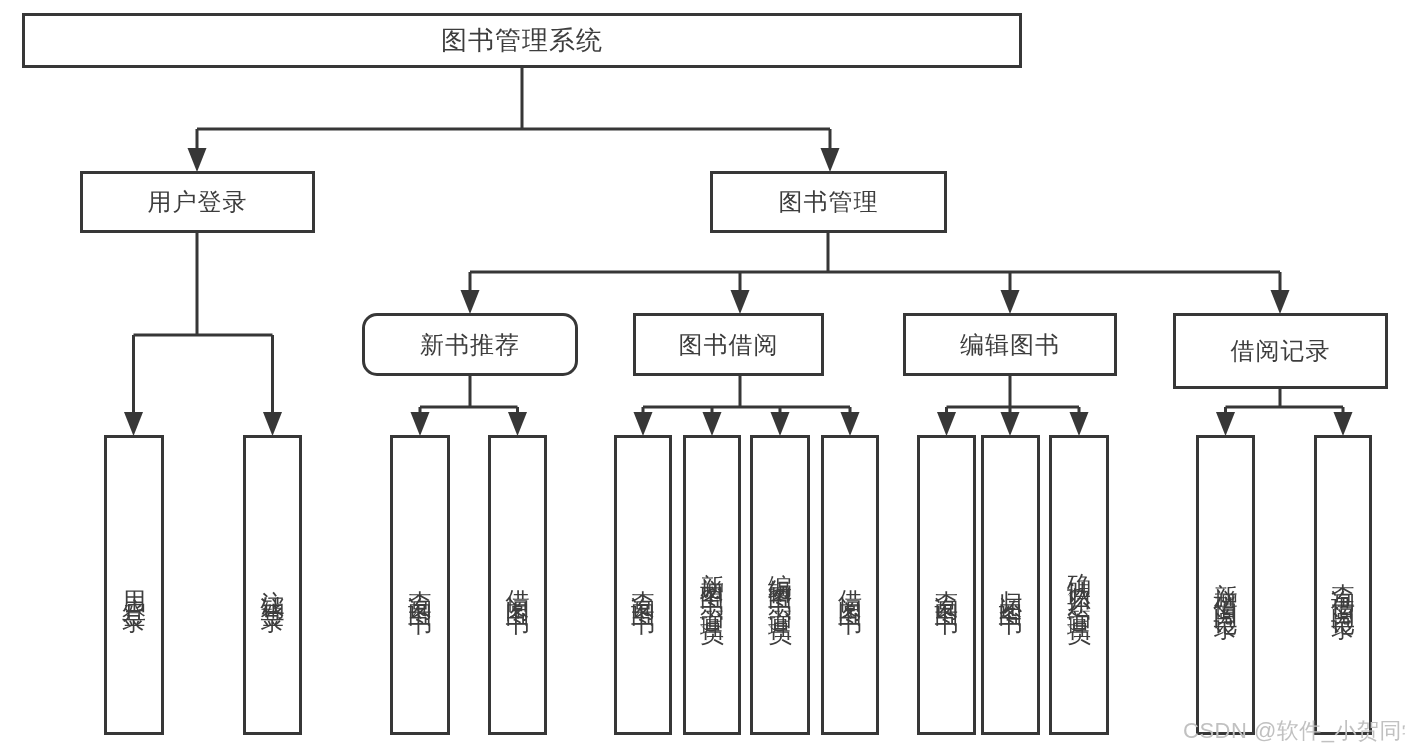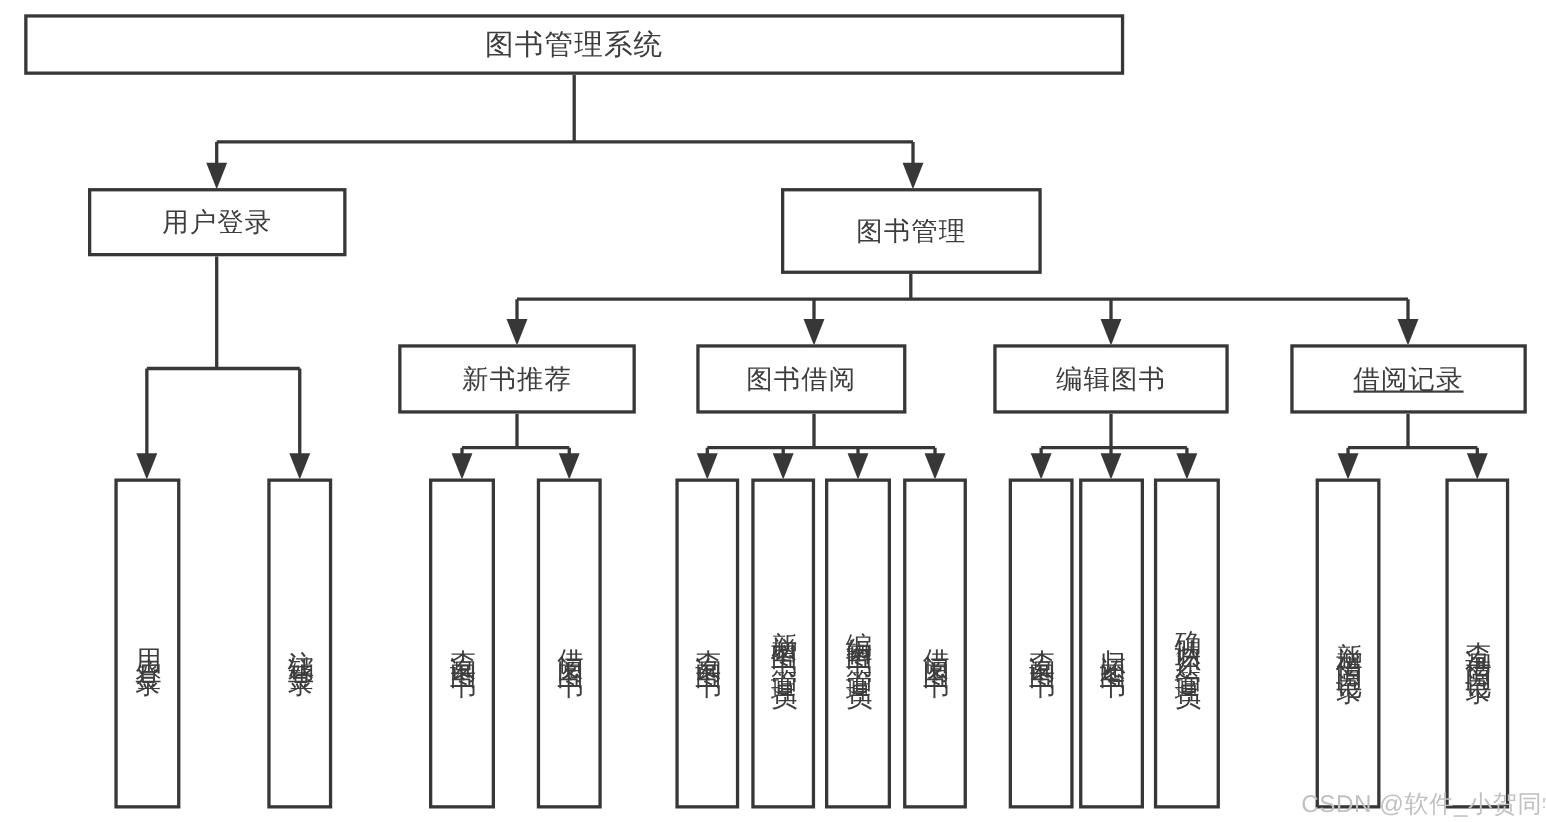--- a/index.html
+++ b/index.html
@@ -111,34 +111,34 @@
     <polygon points="1333.5,412 1352.5,412 1343,436"></polygon>
   </svg>
 
   <div class="node root" style="left:22px; top:13px; width:1000px; height:55px;">
     <span class="h-label">图书管理系统</span>
   </div>
 
   <div class="node" style="left:80px; top:171px; width:235px; height:62px;">
     <span class="h-label">用户登录</span>
   </div>
-  <div class="node" style="left:710px; top:171px; width:237px; height:78px;">
+  <div class="node" style="left:710px; top:171px; width:237px; height:62px;">
     <span class="h-label">图书管理</span>
   </div>
 
-  <div class="node" style="left:362px; top:313px; width:216px; height:63px;">
+  <div class="node" style="left:362px; top:313px; width:216px; height:63px;border-radius:15px;">
     <span class="h-label">新书推荐</span>
   </div>
   <div class="node" style="left:633px; top:313px; width:191px; height:63px;">
     <span class="h-label">图书借阅</span>
   </div>
   <div class="node" style="left:903px; top:313px; width:214px; height:63px;">
     <span class="h-label">编辑图书</span>
   </div>
-  <div class="node" style="left:1173px; top:313px; width:215px; height:63px;text-decoration:underline;">
+  <div class="node" style="left:1173px; top:313px; width:215px; height:76px;">
     <span class="h-label">借阅记录</span>
   </div>
 
   <div class="node leaf" style="left:104px; top:435px; width:60px; height:300px;">
     <span class="v-label">用户登录</span>
   </div>
   <div class="node leaf" style="left:243px; top:435px; width:59px; height:300px;">
     <span class="v-label">注销登录</span>
   </div>
 

